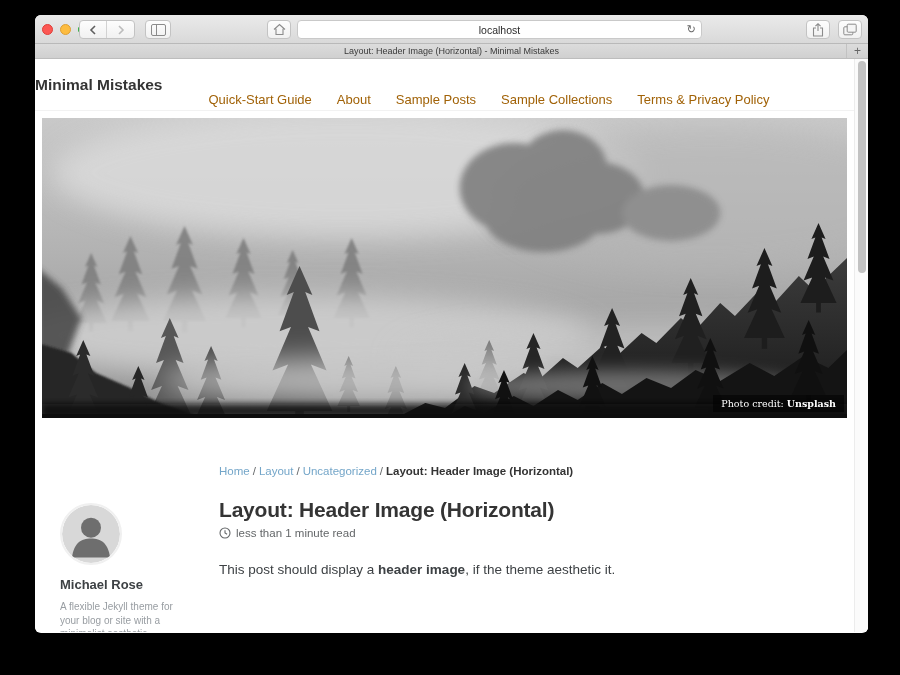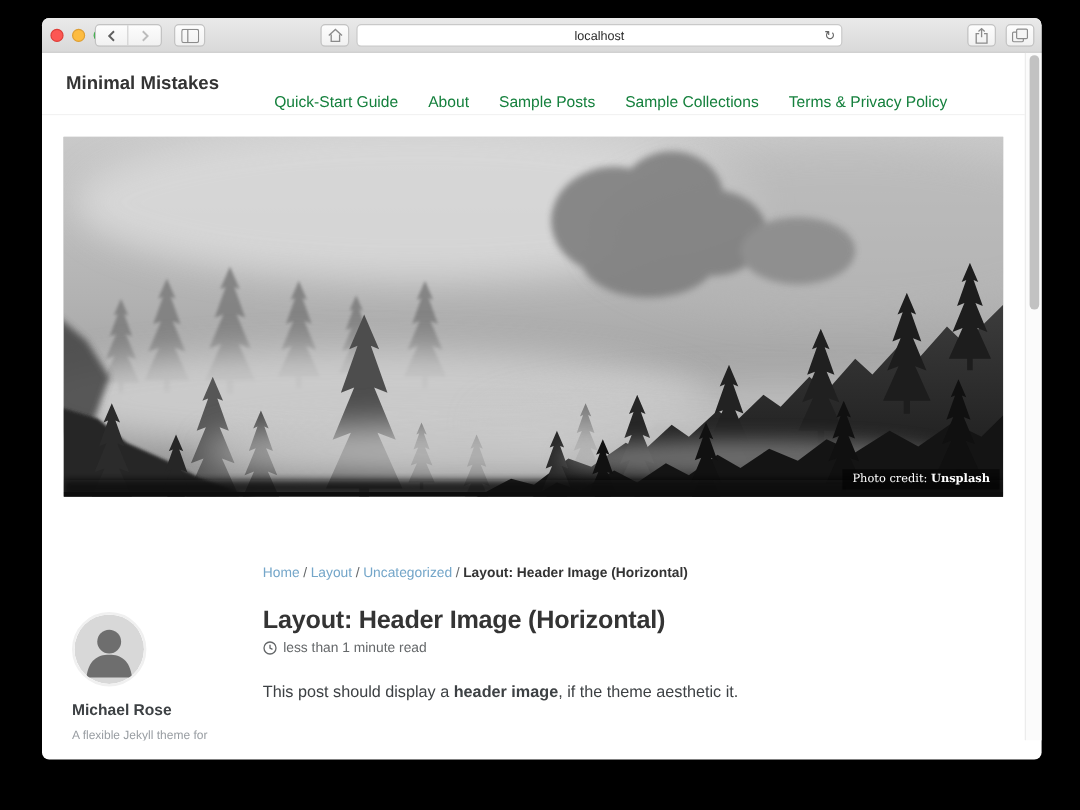--- a/index.html
+++ b/index.html
@@ -39,24 +39,24 @@
   .newtab{position:absolute;right:0;top:0;width:22px;height:14px;color:#666;font-size:12px;
     display:flex;align-items:center;justify-content:center;border-left:1px solid #c2c2c2;}
 
   
   .page{position:relative;height:573px;background:#fff;overflow:hidden;}
   .scrollbar{position:absolute;right:0;top:0;width:14px;height:100%;background:#fbfbfb;
     border-left:1px solid #ececec;}
   .thumb{position:absolute;left:3px;top:2px;width:8px;height:212px;background:#c2c2c2;border-radius:5px;}
   .page-content{width:calc(100% - 14px);}
 
-  .masthead{height:52px;display:flex;align-items:center;padding-left:20px;border-bottom:1px solid #f2f2f2;}
+  .masthead{height:52px;display:flex;align-items:center;border-bottom:1px solid #f2f2f2;}
   .site-title{font-size:15.5px;font-weight:bold;color:#343434;margin-right:46px;text-decoration:none;}
   .nav{display:flex;gap:25px;}
-  .nav a{font-size:13px;color:#15803d;text-decoration:none;margin-top:30px;}
+  .nav a{font-size:13px;color:#a16207;text-decoration:none;margin-top:30px;}
 
   .hero{position:relative;height:300px;overflow:hidden;background:#9a9a9a;}
   .hero svg{display:block;width:100%;height:300px;}
   .credit{position:absolute;right:3px;bottom:6px;background:rgba(0,0,0,0.54);color:#fff;
     font-family:"DejaVu Serif",serif;font-size:9.5px;padding:3px 8px;line-height:1.2;}
   .credit a{color:#fff;font-weight:bold;text-decoration:none;}
 
   .content-row{display:flex;}
   .sidebar{width:184px;flex:0 0 184px;padding:78px 0 0 25px;}
   .avatar{width:62px;height:62px;border-radius:50%;overflow:hidden;border:2px solid #f0f0f0;}
@@ -124,36 +124,40 @@
     </div>
 
     <div class="tb-btn tabs-btn">
       <svg width="14" height="13" viewBox="0 0 14 13">
         <rect x="0.8" y="3.8" width="9" height="8" rx="1" fill="none" stroke="#8b8b8b"></rect>
         <rect x="4.2" y="1.2" width="9" height="8" rx="1" fill="#f5f5f5" stroke="#8b8b8b"></rect>
       </svg>
     </div>
   </div>
 
+  <div class="tabbar">
+    <span class="tabtitle">Layout: Header Image (Horizontal) - Minimal Mistakes</span>
+    <span class="newtab">+</span>
+  </div>
 
   <div class="page">
     <div class="page-content">
 
       <div class="masthead">
         <a class="site-title">Minimal Mistakes</a>
         <nav class="nav">
           <a>Quick-Start Guide</a>
           <a>About</a>
           <a>Sample Posts</a>
           <a>Sample Collections</a>
           <a>Terms &amp; Privacy Policy</a>
         </nav>
       </div>
 
-      <figure class="hero" style="margin:18px">
+      <figure class="hero" style="margin:7px">
         <svg viewBox="0 0 819 300" preserveAspectRatio="none">
           <defs>
             <linearGradient id="sky" x1="0" y1="0" x2="0" y2="1">
               <stop offset="0" stop-color="#c9c9c9"></stop>
                 <stop offset="0.45" stop-color="#b2b2b2"></stop>
                 <stop offset="1" stop-color="#8f8f8f"></stop>
             </linearGradient>
             <linearGradient id="ridge" x1="0" y1="0" x2="0" y2="1">
               <stop offset="0" stop-color="#3c3c3c"></stop>
                 <stop offset="1" stop-color="#171717"></stop>

